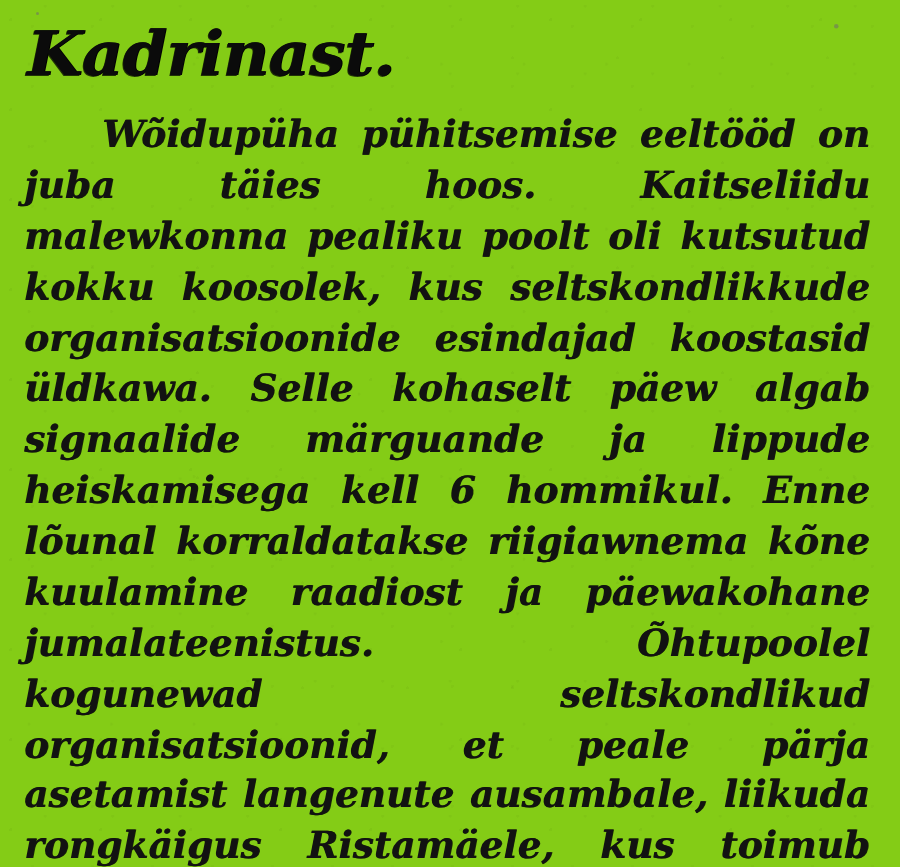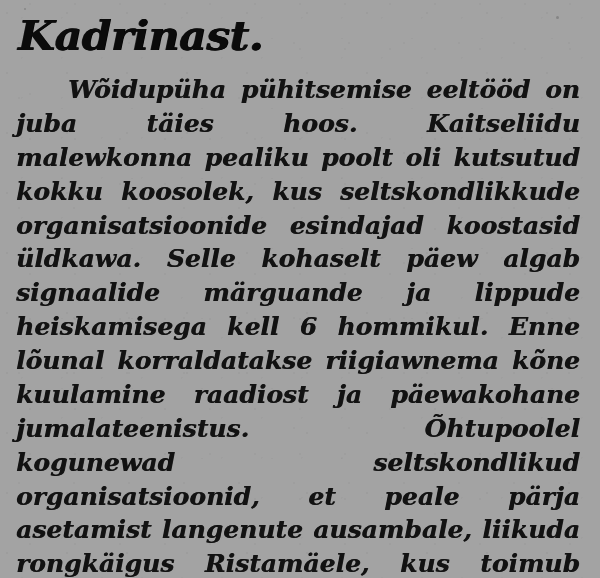--- a/index.html
+++ b/index.html
@@ -10,21 +10,21 @@
   body {
     width: 600px;
     height: 578px;
     overflow: hidden;
     font-family: "DejaVu Serif", serif;
   }
   .page {
     position: relative;
     width: 600px;
     height: 578px;
-    background: #a3a3a3;
+    background: #84cc16;
     box-sizing: border-box;
     padding: 14px 18px 0 14px;
   }
   
   .page::before {
     content: "";
     position: absolute;
     inset: 0;
     background:
       radial-gradient(circle at 12% 22%, rgba(0,0,0,0.035) 0 1px, transparent 1px),

